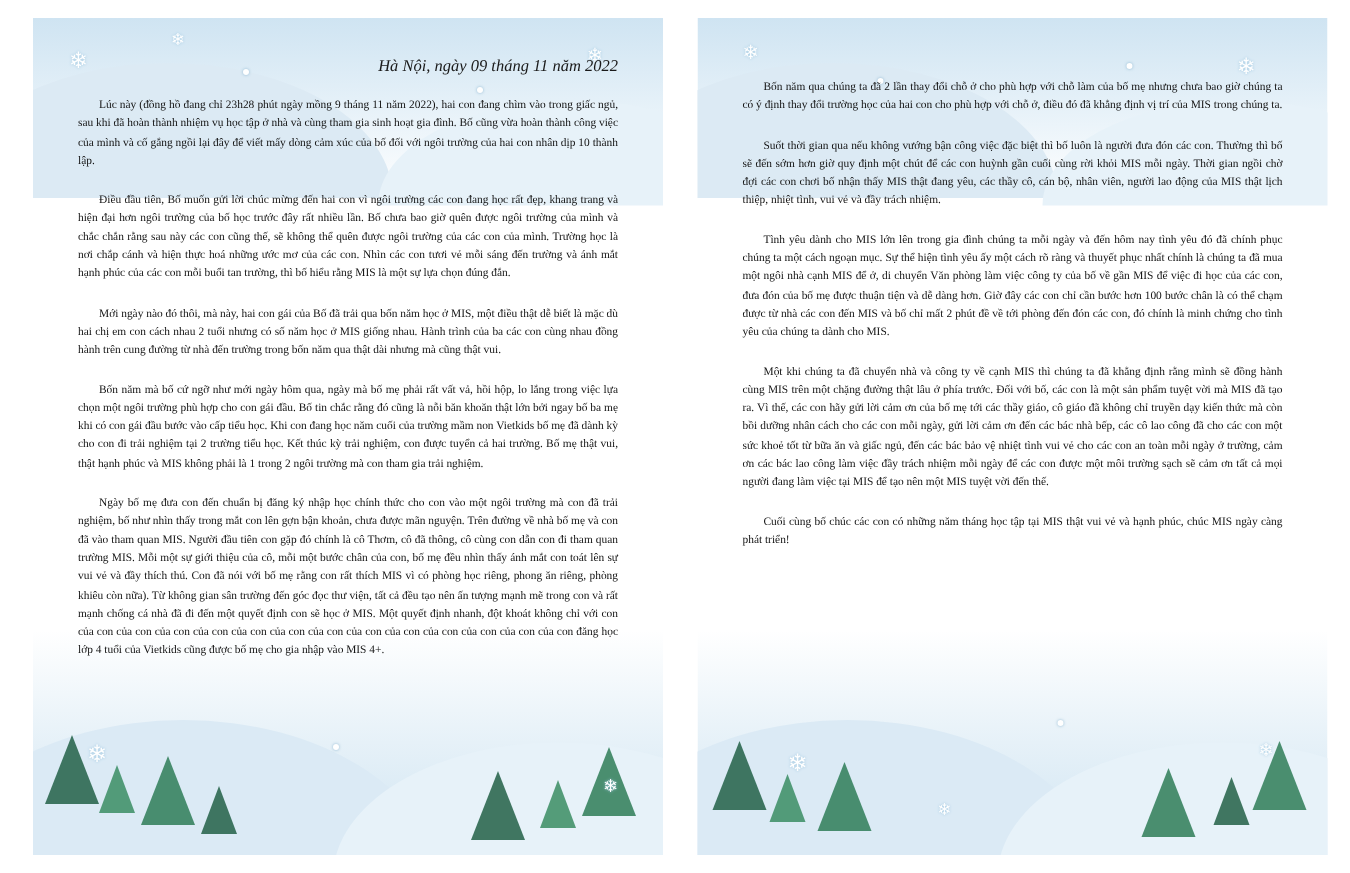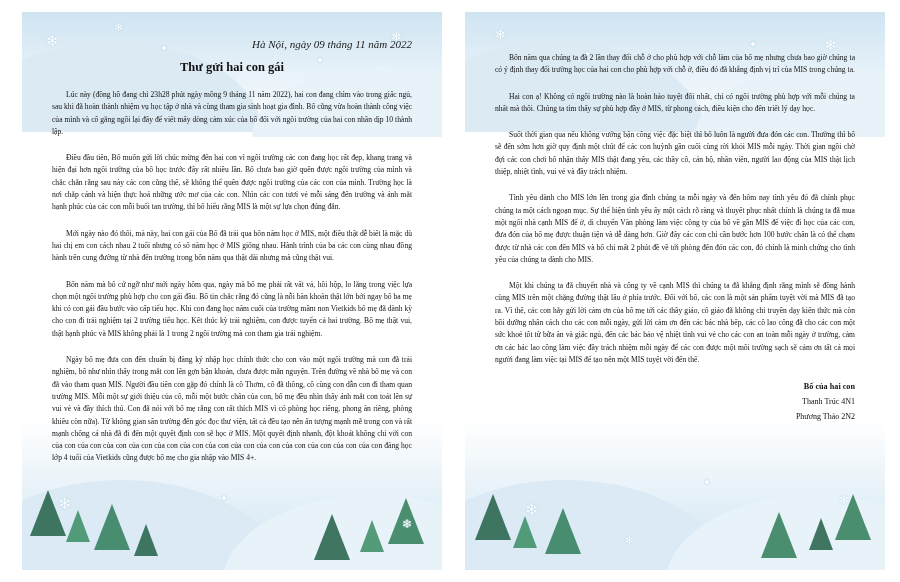--- a/index.html
+++ b/index.html
@@ -170,21 +170,20 @@
     <div class="snowflake" style="right:40px; top:18px; font-size:13px;">❄</div>
     <div class="snowflake" style="left:36px; bottom:58px; font-size:16px;">❄</div>
     <div class="snowflake" style="right:30px; bottom:40px; font-size:12px;">❄</div>
     <div class="snowdot" style="left:140px; top:34px;"></div>
     <div class="snowdot" style="right:120px; top:46px;"></div>
     <div class="snowdot" style="left:200px; bottom:70px;"></div>
   </div>
 
   <div class="content">
     <div class="date-line">Hà Nội, ngày 09 tháng 11 năm 2022</div>
-    <h1 class="doc-title">Thư gửi hai con gái</h1>
 
     <p class="para">Lúc này (đồng hồ đang chỉ 23h28 phút ngày mồng 9 tháng 11 năm 2022), hai con đang chìm vào trong giấc ngủ, sau khi đã hoàn thành nhiệm vụ học tập ở nhà và cùng tham gia sinh hoạt gia đình. Bố cũng vừa hoàn thành công việc của mình và cố gắng ngồi lại đây để viết mấy dòng cảm xúc của bố đối với ngôi trường của hai con nhân dịp 10 thành lập.</p>
     <p class="para">Điều đầu tiên, Bố muốn gửi lời chúc mừng đến hai con vì ngôi trường các con đang học rất đẹp, khang trang và hiện đại hơn ngôi trường của bố học trước đây rất nhiều lần. Bố chưa bao giờ quên được ngôi trường của mình và chắc chắn rằng sau này các con cũng thế, sẽ không thể quên được ngôi trường của các con của mình. Trường học là nơi chắp cánh và hiện thực hoá những ước mơ của các con. Nhìn các con tươi vẻ mỗi sáng đến trường và ánh mắt hạnh phúc của các con mỗi buổi tan trường, thì bố hiểu rằng MIS là một sự lựa chọn đúng đắn.</p>
     <p class="para">Mới ngày nào đó thôi, mà này, hai con gái của Bố đã trải qua bốn năm học ở MIS, một điều thật dễ biết là mặc dù hai chị em con cách nhau 2 tuổi nhưng có số năm học ở MIS giống nhau. Hành trình của ba các con cùng nhau đồng hành trên cung đường từ nhà đến trường trong bốn năm qua thật dài nhưng mà cũng thật vui.</p>
     <p class="para">Bốn năm mà bố cứ ngỡ như mới ngày hôm qua, ngày mà bố mẹ phải rất vất vả, hồi hộp, lo lắng trong việc lựa chọn một ngôi trường phù hợp cho con gái đầu. Bố tin chắc rằng đó cũng là nỗi băn khoăn thật lớn bởi ngay bố ba mẹ khi có con gái đầu bước vào cấp tiểu học. Khi con đang học năm cuối của trường mầm non Vietkids bố mẹ đã dành kỳ cho con đi trải nghiệm tại 2 trường tiểu học. Kết thúc kỳ trải nghiệm, con được tuyển cả hai trường. Bố mẹ thật vui, thật hạnh phúc và MIS không phải là 1 trong 2 ngôi trường mà con tham gia trải nghiệm.</p>
     <p class="para">Ngày bố mẹ đưa con đến chuẩn bị đăng ký nhập học chính thức cho con vào một ngôi trường mà con đã trải nghiệm, bố như nhìn thấy trong mắt con lên gợn bận khoản, chưa được mãn nguyện. Trên đường về nhà bố mẹ và con đã vào tham quan MIS. Người đầu tiên con gặp đó chính là cô Thơm, cô đã thông, cô cùng con dẫn con đi tham quan trường MIS. Mỗi một sự giới thiệu của cô, mỗi một bước chân của con, bố mẹ đều nhìn thấy ánh mắt con toát lên sự vui vẻ và đầy thích thú. Con đã nói với bố mẹ rằng con rất thích MIS vì có phòng học riêng, phong ăn riêng, phòng khiêu còn nữa). Từ không gian sân trường đến góc đọc thư viện, tất cả đều tạo nên ấn tượng mạnh mẽ trong con và rất mạnh chống cá nhà đã đi đến một quyết định con sẽ học ở MIS. Một quyết định nhanh, đột khoát không chỉ với con của con của con của con của con của con của con của con của con của con của con của con của con của con đăng học lớp 4 tuổi của Vietkids cũng được bố mẹ cho gia nhập vào MIS 4+.</p>
   </div>
 </div>
 
 <div class="sheet right">
@@ -208,24 +207,19 @@
     <div class="snowflake" style="left:60px; bottom:52px; font-size:16px;">❄</div>
     <div class="snowflake" style="right:36px; bottom:64px; font-size:12px;">❄</div>
     <div class="snowflake" style="left:160px; bottom:24px; font-size:11px;">❄</div>
     <div class="snowdot" style="left:120px; top:40px;"></div>
     <div class="snowdot" style="right:130px; top:30px;"></div>
     <div class="snowdot" style="left:240px; bottom:86px;"></div>
   </div>
 
   <div class="content">
     <p class="para">Bốn năm qua chúng ta đã 2 lần thay đổi chỗ ở cho phù hợp với chỗ làm của bố mẹ nhưng chưa bao giờ chúng ta có ý định thay đổi trường học của hai con cho phù hợp với chỗ ở, điều đó đã khẳng định vị trí của MIS trong chúng ta.</p>
-    <p class="para">Hai con ạ! Không có ngôi trường nào là hoàn hảo tuyệt đối nhất, chỉ có ngôi trường phù hợp với mỗi chúng ta nhất mà thôi. Chúng ta tìm thấy sự phù hợp đầy ở MIS, từ phong cách, điều kiện cho đến triết lý dạy học.</p>
     <p class="para">Suốt thời gian qua nếu không vướng bận công việc đặc biệt thì bố luôn là người đưa đón các con. Thường thì bố sẽ đến sớm hơn giờ quy định một chút để các con huỳnh gần cuối cùng rời khỏi MIS mỗi ngày. Thời gian ngồi chờ đợi các con chơi bố nhận thấy MIS thật đang yêu, các thầy cô, cán bộ, nhân viên, người lao động của MIS thật lịch thiệp, nhiệt tình, vui vẻ và đầy trách nhiệm.</p>
     <p class="para">Tình yêu dành cho MIS lớn lên trong gia đình chúng ta mỗi ngày và đến hôm nay tình yêu đó đã chính phục chúng ta một cách ngoạn mục. Sự thể hiện tình yêu ấy một cách rõ ràng và thuyết phục nhất chính là chúng ta đã mua một ngôi nhà cạnh MIS để ở, di chuyển Văn phòng làm việc công ty của bố về gần MIS để việc đi học của các con, đưa đón của bố mẹ được thuận tiện và dễ dàng hơn. Giờ đây các con chỉ cần bước hơn 100 bước chân là có thể chạm được từ nhà các con đến MIS và bố chỉ mất 2 phút đề về tới phòng đến đón các con, đó chính là minh chứng cho tình yêu của chúng ta dành cho MIS.</p>
     <p class="para">Một khi chúng ta đã chuyển nhà và công ty về cạnh MIS thì chúng ta đã khẳng định rằng mình sẽ đồng hành cùng MIS trên một chặng đường thật lâu ở phía trước. Đối với bố, các con là một sản phẩm tuyệt vời mà MIS đã tạo ra. Vì thế, các con hãy gửi lời cảm ơn của bố mẹ tới các thầy giáo, cô giáo đã không chỉ truyền dạy kiến thức mà còn bồi dưỡng nhân cách cho các con mỗi ngày, gửi lời cảm ơn đến các bác nhà bếp, các cô lao công đã cho các con một sức khoẻ tốt từ bữa ăn và giấc ngủ, đến các bác bảo vệ nhiệt tình vui vẻ cho các con an toàn mỗi ngày ở trường, cảm ơn các bác lao công làm việc đầy trách nhiệm mỗi ngày để các con được một môi trường sạch sẽ cảm ơn tất cả mọi người đang làm việc tại MIS để tạo nên một MIS tuyệt vời đến thế.</p>
-
-    <div class="sign-block">
-      <div class="sign-label">Bố của hai con</div>
-      <div class="sign-names">Thanh Trúc 4N1</div>
-      <div class="sign-names">Phương Thảo 2N2</div>
-    </div>
+    <p class="para">Cuối cùng bố chúc các con có những năm tháng học tập tại MIS thật vui vẻ và hạnh phúc, chúc MIS ngày càng phát triển!</p>
+
   </div>
 </div>
 
 </body></html>

